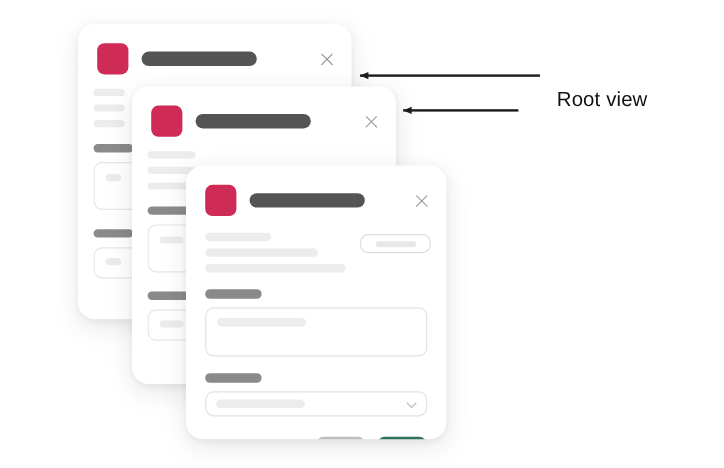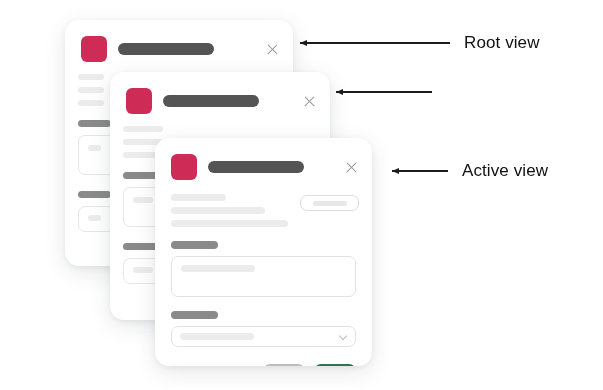--- a/index.html
+++ b/index.html
@@ -228,20 +228,21 @@
     border-bottom: 3.6px solid transparent;
     border-right: 7px solid #1c1c1c;
     transform: translateY(-50%);
   }
   .annot-label {
     font-size: 17px;
     color: #111111;
     white-space: nowrap;
     margin-left: 14px;
     letter-spacing: 0.1px;
+    margin-top: 40px;
   }
 
   .annot-root     { left: 300px; top: 33px; }
   .annot-previous { left: 336px; top: 87px; }
   .annot-active   { left: 392px; top: 161px; }
 </style>
 </head>
 <body>
 
 <div id="stage">
@@ -343,21 +344,14 @@
     <div class="annot-label">Root view</div>
   </div>
 
   <div class="annot annot-previous">
     <div class="arrow-wrap">
       <div class="arrow-line" style="width:96px"></div>
       <div class="arrow-head"></div>
     </div>
   </div>
 
-  <div class="annot annot-active">
-    <div class="arrow-wrap">
-      <div class="arrow-line" style="width:56px"></div>
-      <div class="arrow-head"></div>
-    </div>
-    <div class="annot-label">Active view</div>
-  </div>
 
 </div>
 
 </body></html>

